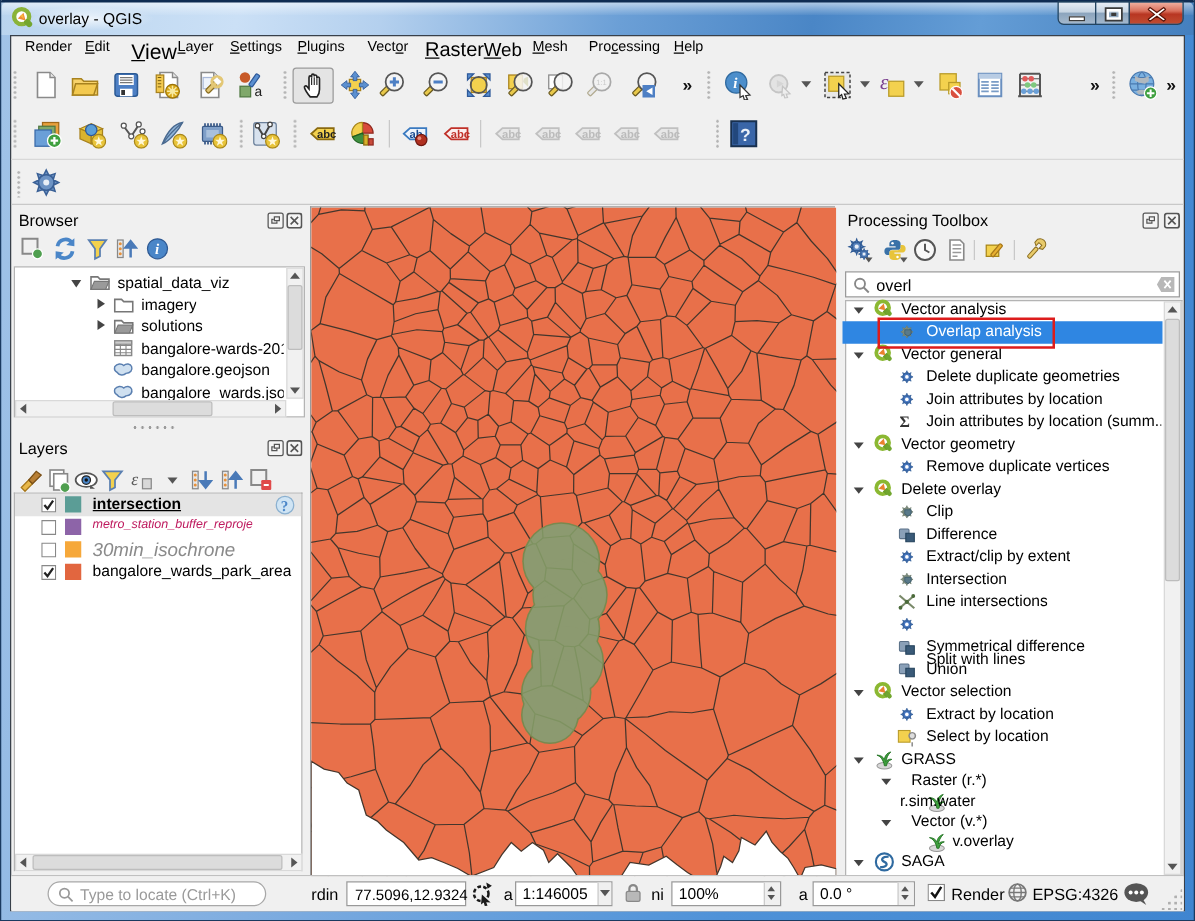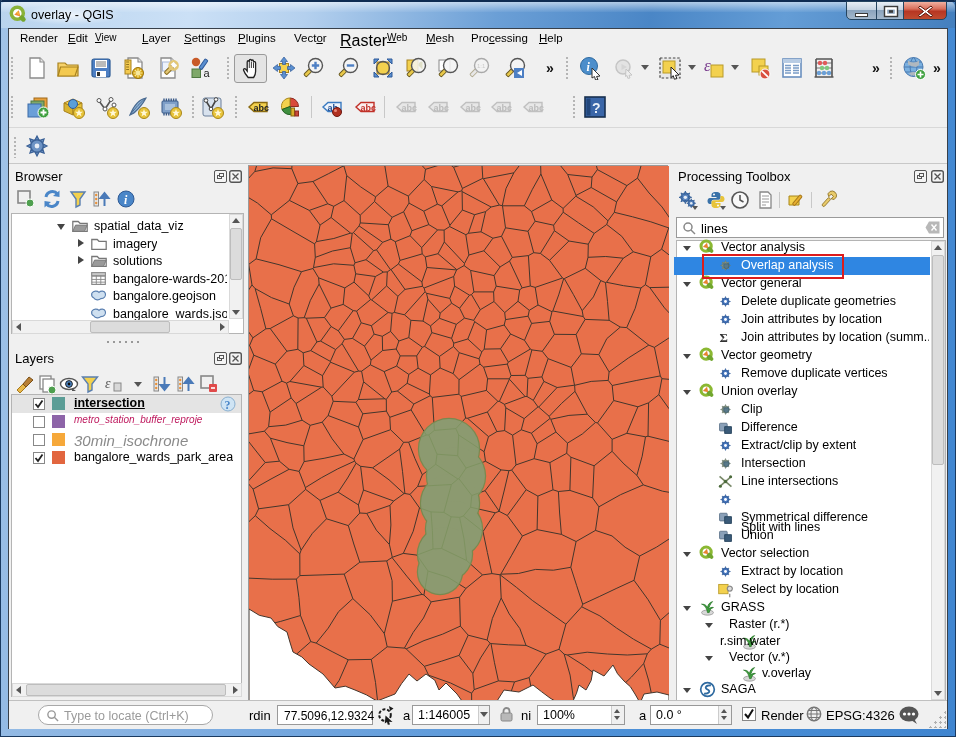--- a/index.html
+++ b/index.html
@@ -46,27 +46,27 @@
    <svg class="abs" style="left:14px;top:3px" width="15" height="13" viewBox="0 0 15 13">
           <path d="M2 1 L7.5 5 L13 1 L14.5 2.5 L9.5 6.5 L14.5 10.5 L13 12 L7.5 8 L2 12 L0.5 10.5 L5.5 6.5 L0.5 2.5 Z" fill="#fff" stroke="#5a1408" stroke-width="1"></path>
         </svg>
       </div>
 </div>
 
 <div class="abs" style="left:31px;top:8px;font-size:12.5px;color:#000;z-index:5">overlay - QGIS</div>
 <div class="abs" style="left:8px;top:28px;width:940px;height:701px;background:#f0f0f0;border:1px solid #38404a"></div>
 <div class="abs" style="left:20px;top:32px;font-size:11.5px;color:#000">Render</div>
 <div class="abs" style="left:68px;top:32px;font-size:11.5px;color:#000"><span style="text-decoration:underline">E</span>dit</div>
-<div class="abs" style="left:95px;top:32px;font-size:10px;color:#000"><span style="text-decoration:underline">V</span>iew</div>
+<div class="abs" style="left:105px;top:32px;font-size:17px;color:#000"><span style="text-decoration:underline">V</span>iew</div>
 <div class="abs" style="left:142px;top:32px;font-size:11.5px;color:#000"><span style="text-decoration:underline">L</span>ayer</div>
 <div class="abs" style="left:184px;top:32px;font-size:11.5px;color:#000"><span style="text-decoration:underline">S</span>ettings</div>
 <div class="abs" style="left:238px;top:32px;font-size:11.5px;color:#000"><span style="text-decoration:underline">P</span>lugins</div>
 <div class="abs" style="left:294px;top:32px;font-size:11.5px;color:#000">Vect<span style="text-decoration:underline">o</span>r</div>
 <div class="abs" style="left:340px;top:32px;font-size:16px;color:#000"><span style="text-decoration:underline">R</span>aster</div>
-<div class="abs" style="left:387px;top:32px;font-size:10px;color:#000"><span style="text-decoration:underline">W</span>eb</div>
+<div class="abs" style="left:387px;top:32px;font-size:15px;color:#000"><span style="text-decoration:underline">W</span>eb</div>
 <div class="abs" style="left:426px;top:32px;font-size:11.5px;color:#000"><span style="text-decoration:underline">M</span>esh</div>
 <div class="abs" style="left:471px;top:32px;font-size:11.5px;color:#000">Pro<span style="text-decoration:underline">c</span>essing</div>
 <div class="abs" style="left:539px;top:32px;font-size:11.5px;color:#000"><span style="text-decoration:underline">H</span>elp</div>
 <svg class="abs" style="left:25px;top:56px" width="24" height="24" viewBox="0 0 24 24">
       <path d="M5 2 L15 2 L19 6 L19 22 L5 22 Z" fill="#fff" stroke="#8a8a8a" stroke-width="1.3"></path>
       <path d="M15 2 L15 6 L19 6" fill="#e8e8e8" stroke="#8a8a8a" stroke-width="1.1"></path>
     </svg>
 <svg class="abs" style="left:56px;top:56px" width="24" height="24" viewBox="0 0 24 24">
       <path d="M2 7 L9 7 L11 9 L22 9 L22 20 L2 20 Z" fill="#f7d26a" stroke="#a8821e" stroke-width="1.2"></path>
       <path d="M4.5 11 L22 11 L19 20 L2 20 Z" fill="#f3c94f" stroke="#a8821e" stroke-width="1.2"></path>
@@ -614,21 +614,21 @@
       <g transform="rotate(42 10 10)">
         <rect x="8.7" y="7.5" width="2.9" height="10.5" rx="1.2" fill="#e8ca6a" stroke="#8a6d20" stroke-width=".8"></rect>
         <path d="M5.8 5.5 L5.8 2.2 A4.6 4.6 0 0 1 14.2 2.2 L14.2 5.5 L11.6 7 L11.6 3.6 L8.4 3.6 L8.4 7 Z" fill="#e8ca6a" stroke="#8a6d20" stroke-width=".8"></path>
       </g>
     </svg>
 <div class="abs" style="left:676px;top:217px;width:268px;height:21px;background:#fff;border:1px solid #9a9a9a"></div>
 <svg class="abs" style="left:682px;top:221px" width="14" height="14" viewBox="0 0 14 14">
       <circle cx="6" cy="6" r="4" fill="none" stroke="#888" stroke-width="1.5"></circle>
       <path d="M9 9 L13 13" stroke="#888" stroke-width="1.5"></path>
     </svg>
-<div class="abs" style="left:701px;top:221px;font-size:13px;color:#000">lines</div>
+<div class="abs" style="left:701px;top:221px;font-size:13px;color:#000">overl</div>
 <svg class="abs" style="left:925px;top:221px" width="15" height="13" viewBox="0 0 15 13">
       <path d="M4 0.5 L14.5 0.5 L14.5 12.5 L4 12.5 L0.5 6.5 Z" fill="#b8b8b8"></path>
       <path d="M6.5 3.5 L11.5 9.5 M11.5 3.5 L6.5 9.5" stroke="#fff" stroke-width="1.4"></path>
     </svg>
 <div class="abs" style="left:676px;top:240px;width:270px;height:460px;background:#fff;border:1px solid #b4b4b4;border-bottom:none"></div>
 <div class="abs" style="left:674px;top:257px;width:256px;height:18px;background:#2f86e2"></div>
 <div class="abs" style="left:683px;top:246px;width:0;height:0;border-left:4.5px solid transparent;border-right:4.5px solid transparent;border-top:5.5px solid #444"></div>
 <svg class="abs" style="left:699px;top:239px" width="17" height="17" viewBox="0 0 20 20">
       <circle cx="8.4" cy="8.4" r="6" fill="none" stroke="#8bb832" stroke-width="3.6"></circle>
       <rect x="9.5" y="9.5" width="5" height="5" fill="#6ba02c" transform="rotate(45 12 12)"></rect>
@@ -688,21 +688,21 @@
       <circle cx="10" cy="10" r="1.7" fill="#fff" transform="translate(0,0)"></circle>
     </svg>
 <div class="tree-row" style="left:741px;top:366px;max-width:188px;overflow:hidden">Remove duplicate vertices</div>
 <div class="abs" style="left:683px;top:390px;width:0;height:0;border-left:4.5px solid transparent;border-right:4.5px solid transparent;border-top:5.5px solid #444"></div>
 <svg class="abs" style="left:699px;top:383px" width="17" height="17" viewBox="0 0 20 20">
       <circle cx="8.4" cy="8.4" r="6" fill="none" stroke="#8bb832" stroke-width="3.6"></circle>
       <rect x="9.5" y="9.5" width="5" height="5" fill="#6ba02c" transform="rotate(45 12 12)"></rect>
       <rect x="11" y="11" width="6.5" height="4.4" rx="2.2" fill="#71a62e" transform="rotate(45 14 13)"></rect>
       <path d="M4.5 9.5 L9.5 4.5 L10.8 10.8 Z" fill="#e8822e"></path>
     </svg>
-<div class="tree-row" style="left:721px;top:384px">Union overlay</div>
+<div class="tree-row" style="left:721px;top:384px">Delete overlay</div>
 <svg class="abs" style="left:717px;top:401px" width="17" height="17" viewBox="0 0 20 20">
       <g fill="#9aa89a" stroke="#6a7a6a" stroke-width=".7" transform="translate(3,3)">
         <circle cx="7" cy="7" r="4"></circle>
         <path d="M7 1.2 L8 4 L6 4 Z M7 12.8 L6 10 L8 10 Z M1.2 7 L4 6 L4 8 Z M12.8 7 L10 8 L10 6 Z M3 3 L5.2 4.1 L4.1 5.2 Z M11 3 L9.9 5.2 L8.8 4.1 Z M3 11 L4.1 8.8 L5.2 9.9 Z M11 11 L8.8 9.9 L9.9 8.8 Z"></path>
       </g>
       <path d="M8 8 L14 8 L14 12 L11 14 L8 12 Z" fill="#5a7a8a" stroke="#3a5a6a" stroke-width=".8"></path>
     </svg>
 <div class="tree-row" style="left:741px;top:402px;max-width:188px;overflow:hidden">Clip</div>
 <svg class="abs" style="left:717px;top:419px" width="17" height="17" viewBox="0 0 20 20">
       <rect x="3" y="5" width="9" height="9" rx="1" fill="#8aa0b8" stroke="#5a7088"></rect>

